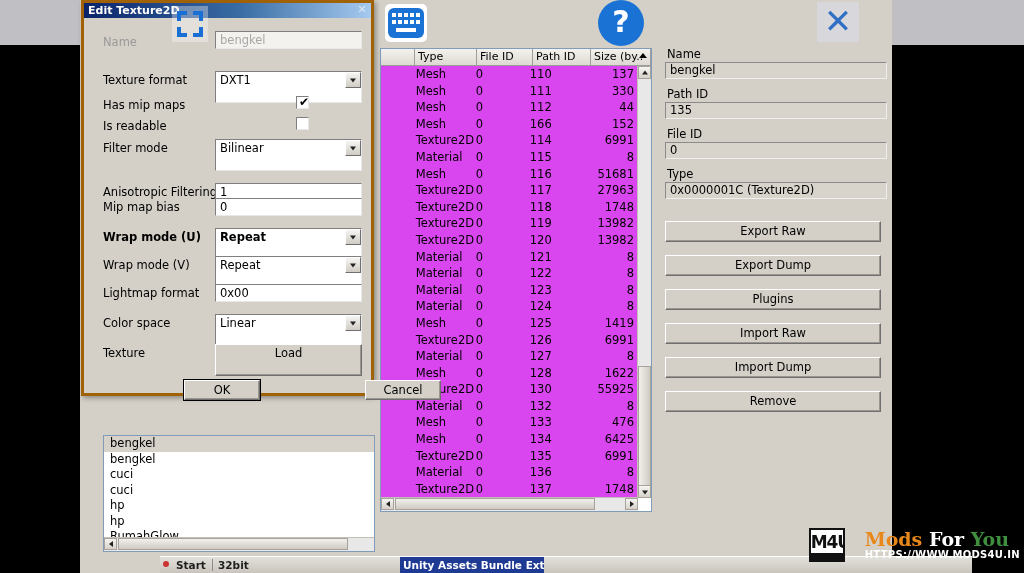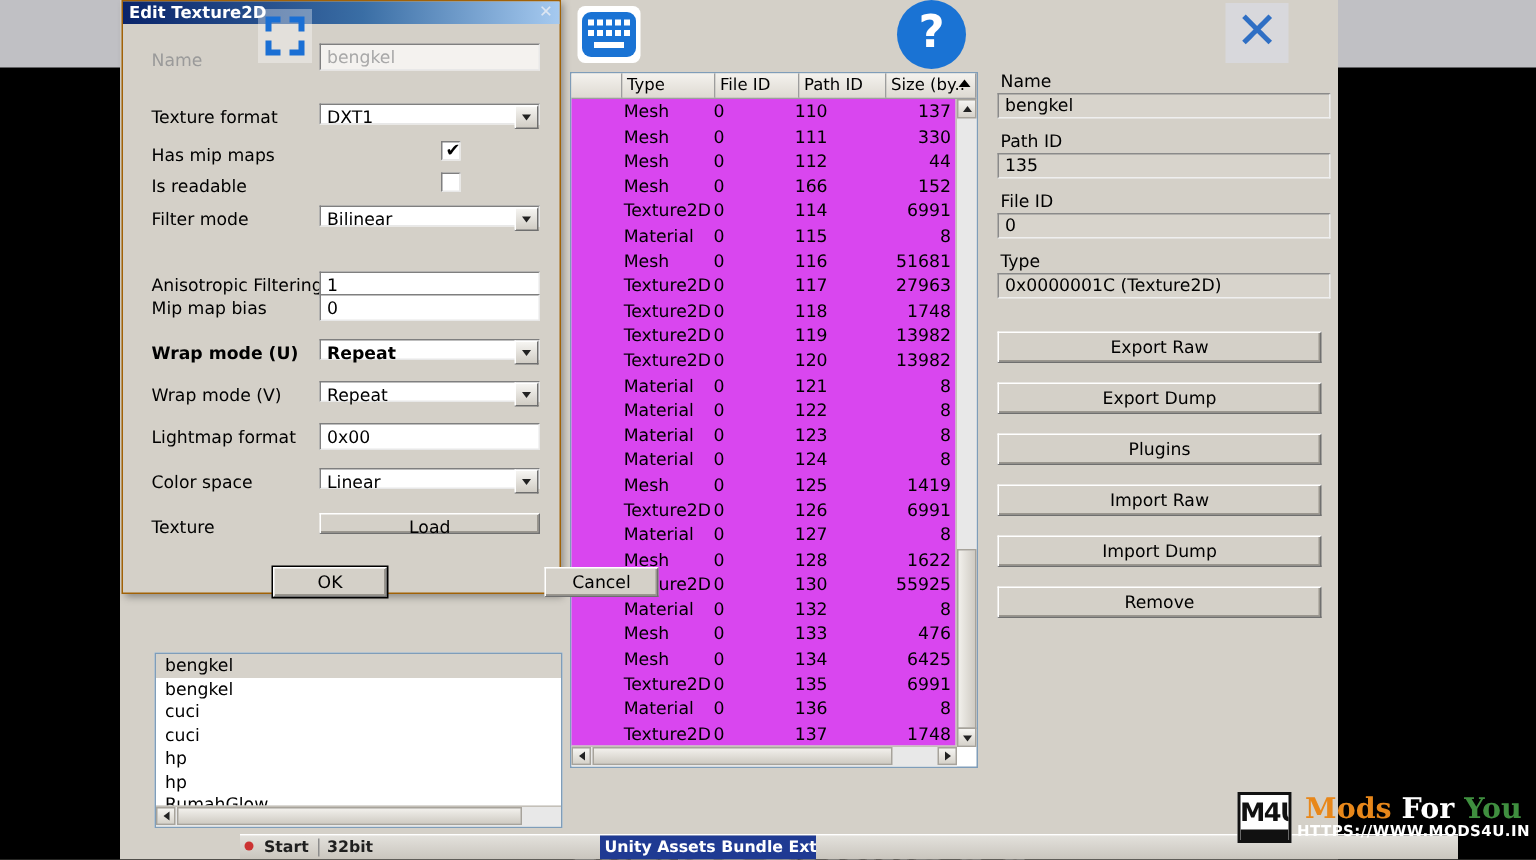--- a/index.html
+++ b/index.html
@@ -164,21 +164,21 @@
     letter-spacing: 1px;
     color: #fdfdfd;
     text-shadow: 1px 1px 0 #b6b2aa, -1px -1px 0 #9b978f;
     opacity: .95;
     white-space: nowrap;
   }
   
   .modal {
     position: absolute; left: 81px; top: 0px; width: 293px; height: 396px;
     background: #d4d0c8;
-    border: 1px solid #a16207;
+    border: 3px solid #a16207;
     box-sizing: border-box;
     box-shadow: 2px 2px 5px rgba(0,0,0,.35);
   }
   .modal-title {
     position: absolute; left: 0; top: 0; right: 0; height: 15px;
     background: linear-gradient(90deg,#0a246a 0%, #3a6ea5 55%, #a6caf0 100%);
     color: #fff; font-size: 11px; font-weight: bold; line-height: 15px;
     padding-left: 4px; box-sizing: border-box;
   }
   .modal-close {
@@ -195,21 +195,21 @@
   .rinput {
     position: absolute; left: 131px; width: 147px; height: 18px;
     background: #fff; border: 1px solid #7f7f7f;
     border-right-color: #e8e8e8; border-bottom-color: #e8e8e8;
     box-sizing: border-box; font-size: 11.5px; line-height: 16px;
     padding-left: 4px; color: #000;
     overflow: hidden; white-space: nowrap;
   }
   .rinput.dim { background: #f4f2ef; color: #a8a8a8; }
   .rcombo {
-    position: absolute; left: 131px; width: 147px; height: 14px;
+    position: absolute; left: 131px; width: 147px; height: 32px;
     background: #fff; border: 1px solid #7f7f7f;
     border-right-color:#e8e8e8; border-bottom-color:#e8e8e8;
     box-sizing: border-box; font-size: 11.5px; line-height: 16px;
     padding-left: 4px; color: #000;
   }
   .rcombo .drop {
     position: absolute; right: 0px; top: 0px; width: 16px; height: 16px;
     background: linear-gradient(#f6f5f2,#d0ccc4);
     border: 1px solid #ffffff; border-right-color:#6f6f6f; border-bottom-color:#6f6f6f;
     box-sizing: border-box;
@@ -282,21 +282,21 @@
   .m4u-logo {
     width: 36px; height: 34px; background: #fff;
     border: 2px solid #111; box-sizing: border-box;
     font-size: 17px; font-weight: bold; color: #111;
     text-align: left; line-height: 24px; letter-spacing: -1px;
     position: relative; overflow: hidden;
   }
   .m4u-logo::after {
     content: ""; position: absolute; left: 0; right: 0; bottom: 0; height: 7px; background: #111;
   }
-  .m4u-text { margin-left: 4px; line-height: 1.05; text-align: center; }
+  .m4u-text { margin-left: 20px; line-height: 1.05; }
   .m4u-line1 { font-size: 19px; font-weight: bold; font-family: "DejaVu Serif","Liberation Serif",serif; }
   .m4u-mods { color: #e8871a; }
   .m4u-for { color: #ffffff; }
   .m4u-you { color: #3f8f3f; }
   .m4u-line2 { font-size: 10px; font-weight: bold; color: #ffffff; letter-spacing: .3px; }
 </style>
 </head>
 <body>
 
 <div id="screen">

